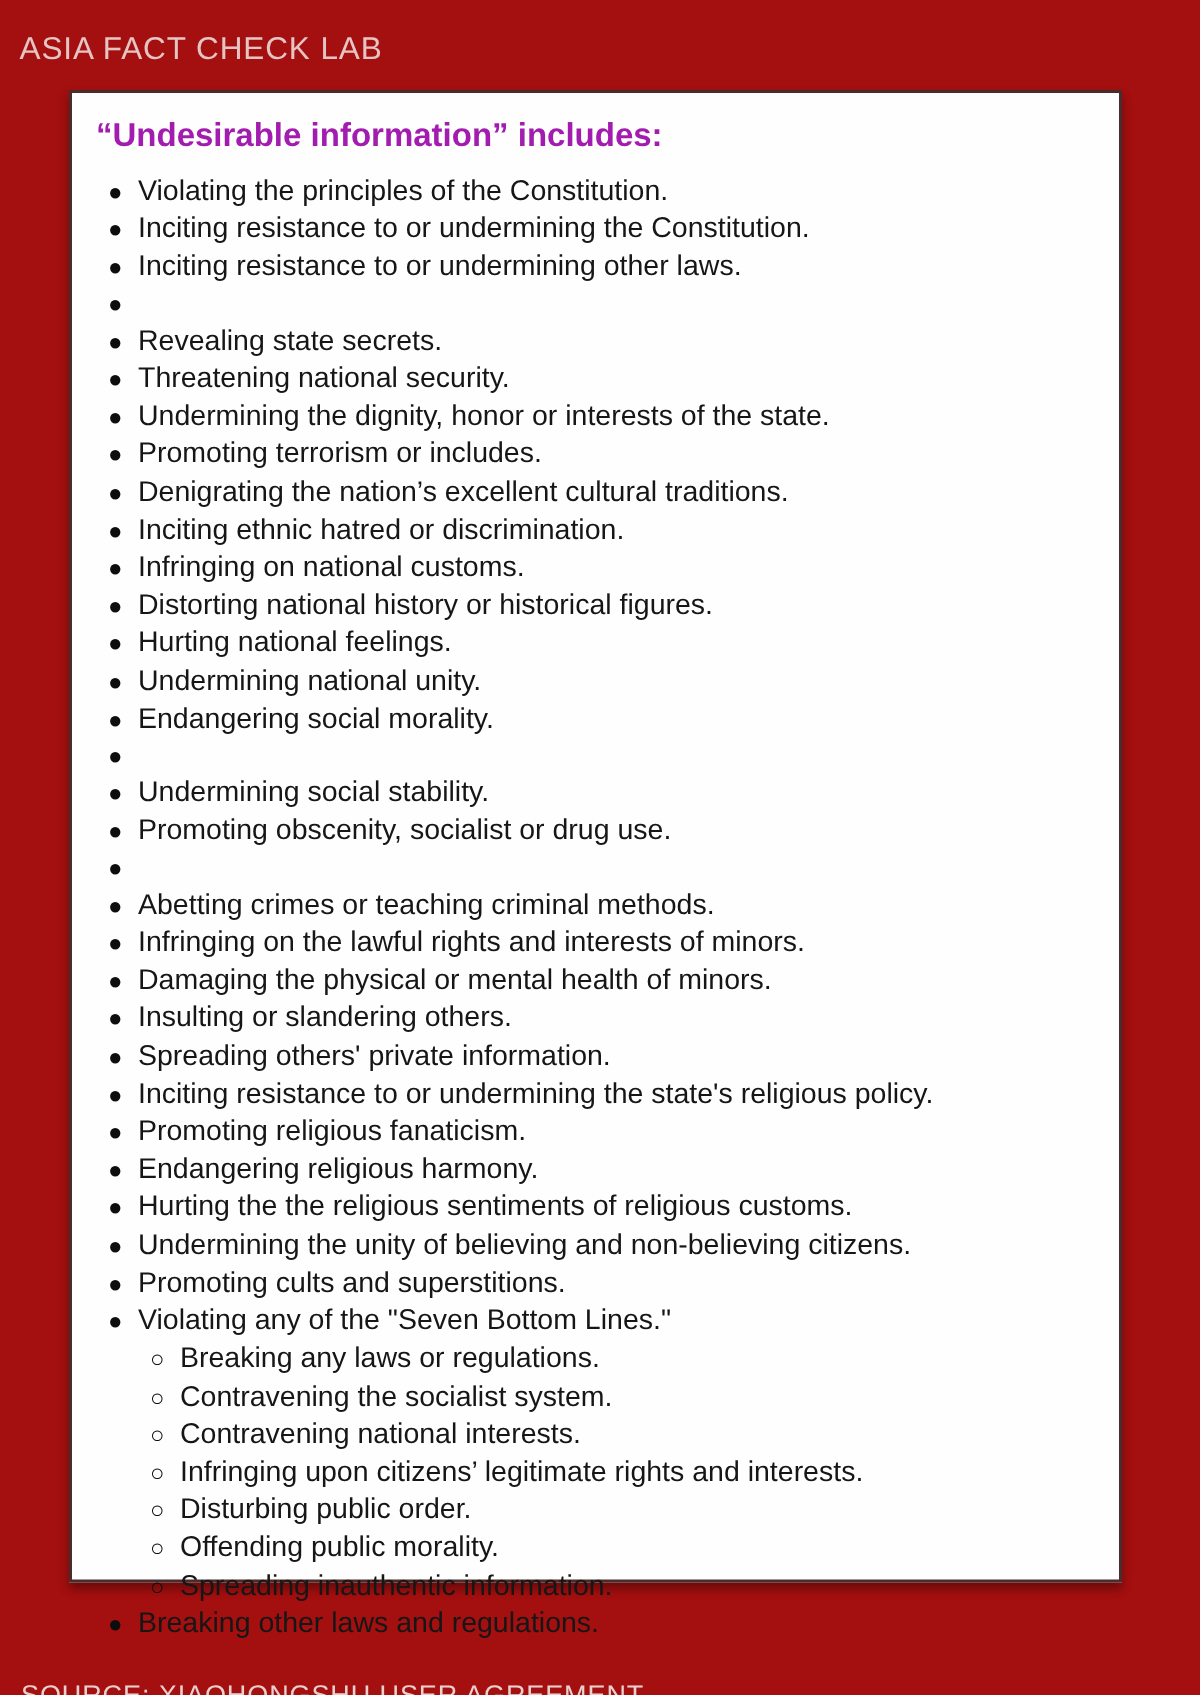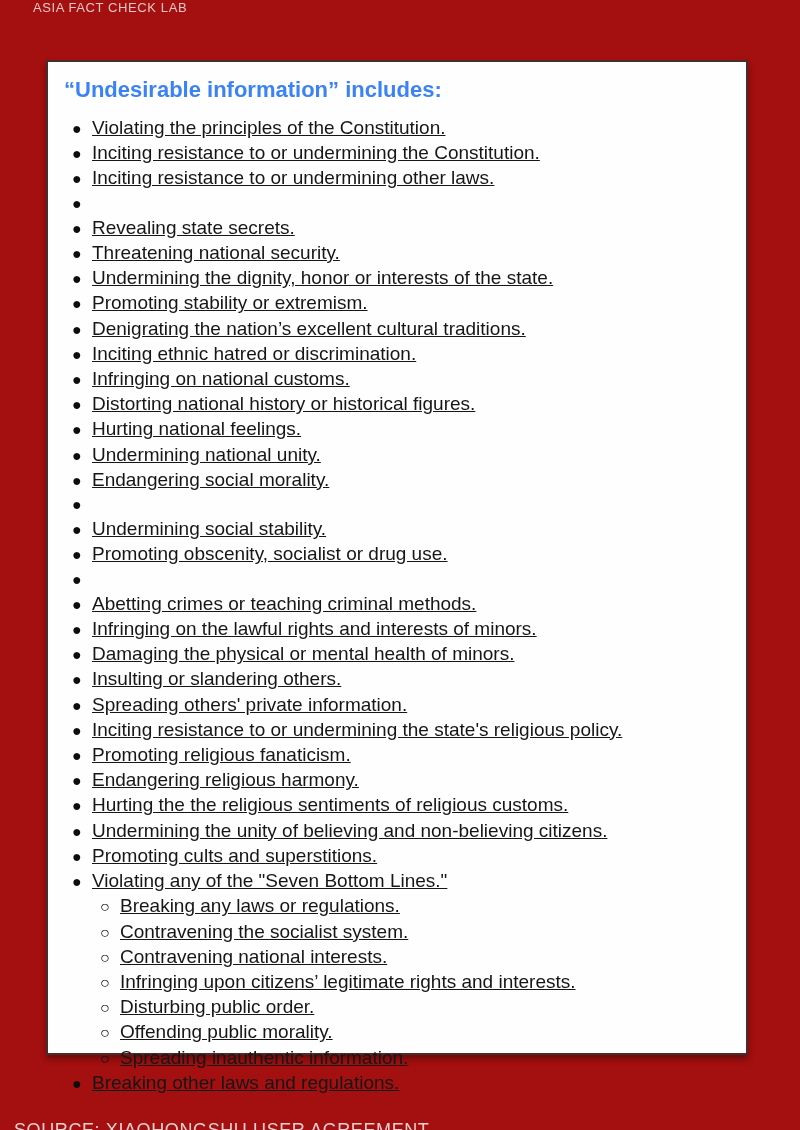--- a/index.html
+++ b/index.html
@@ -13,45 +13,44 @@
   }
   .page {
     position: relative;
     width: 800px;
     height: 1130px;
     background: #A40F0F;
   }
   .brand {
     position: absolute;
     left: 13px;
-    top: 0;
-    font-size: 13px;
+    top: 21px;
+    font-size: 21px;
     letter-spacing: 0.6px;
     color: #E5C4C4;
     font-weight: 400;
-    margin-left: 20px;
   }
   .card {
     position: absolute;
     left: 46px;
     top: 60px;
     width: 702px;
     height: 995px;
     background: #FEFEFE;
     border: 2px solid rgba(43, 7, 7, 0.85);
     box-shadow: 0 4px 6px rgba(0,0,0,0.35);
     box-sizing: border-box;
     padding: 14px 16px 0 16px;
   }
   .title {
     margin: 0 0 12px 0;
     font-size: 22px;
     line-height: 28px;
     font-weight: bold;
-    color: #3b82f6;
+    color: #a21caf;
   }
   .list { }
   .item {
     display: flex;
     align-items: baseline;
     line-height: 24.2px;
     font-size: 19px;
     color: #161616;
     padding-left: 8px;
   }
@@ -59,21 +58,20 @@
     margin-left: 28px;
   }
   .bullet {
     width: 20px;
     flex: 0 0 20px;
     font-size: 16px;
     color: #0d0d0d;
   }
   .text {
     white-space: nowrap;
-    text-decoration: underline;
   }
   .source {
     position: absolute;
     left: 14px;
     top: 1096px;
     font-size: 18px;
     letter-spacing: 0.6px;
     color: #EACFCF;
     margin-top: 24px;
   }
@@ -109,21 +107,21 @@
         <div class="item level0">
           <span class="bullet">●</span>
           <span class="text">Threatening national security.</span>
         </div>
         <div class="item level0">
           <span class="bullet">●</span>
           <span class="text">Undermining the dignity, honor or interests of the state.</span>
         </div>
         <div class="item level0">
           <span class="bullet">●</span>
-          <span class="text">Promoting stability or extremism.</span>
+          <span class="text">Promoting terrorism or includes.</span>
         </div>
         <div class="item level0">
           <span class="bullet">●</span>
           <span class="text">Denigrating the nation’s excellent cultural traditions.</span>
         </div>
         <div class="item level0">
           <span class="bullet">●</span>
           <span class="text">Inciting ethnic hatred or discrimination.</span>
         </div>
         <div class="item level0">

